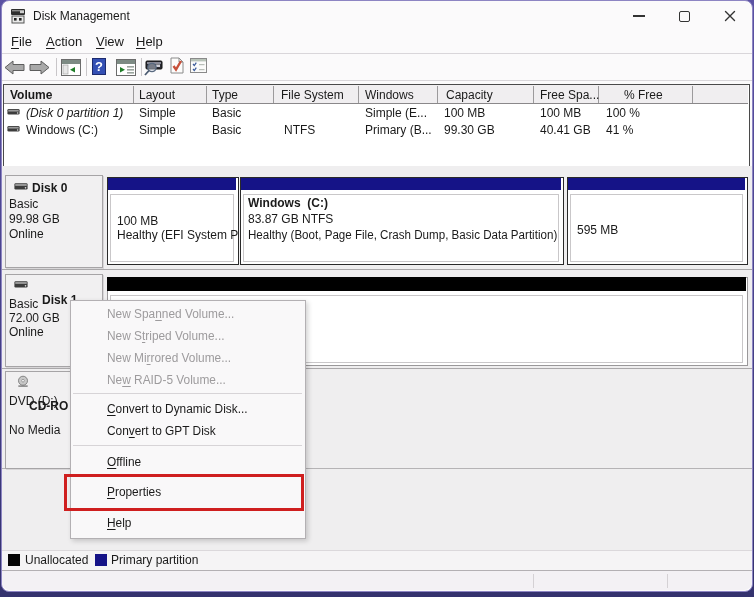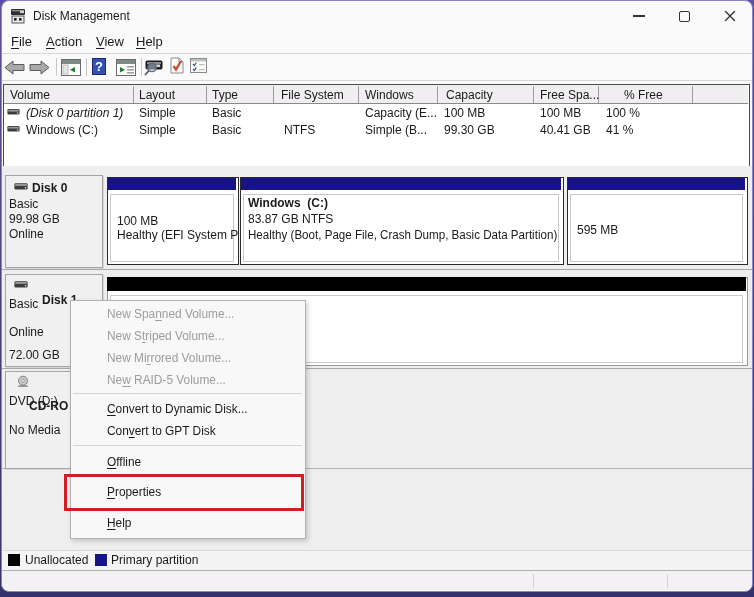--- a/index.html
+++ b/index.html
@@ -92,52 +92,52 @@
 <div class="a" style="left:4px;top:85px;width:744px;height:18px;background:#f0eef0;border-bottom:1px solid #8a888a;"></div>
 
 <div class="vline" style="left:133px;top:86px;height:17px;"></div>
 <div class="vline" style="left:206px;top:86px;height:17px;"></div>
 <div class="vline" style="left:273px;top:86px;height:17px;"></div>
 <div class="vline" style="left:358px;top:86px;height:17px;"></div>
 <div class="vline" style="left:437px;top:86px;height:17px;"></div>
 <div class="vline" style="left:533px;top:86px;height:17px;"></div>
 <div class="vline" style="left:598px;top:86px;height:17px;"></div>
 <div class="vline" style="left:692px;top:86px;height:17px;"></div>
-<div class="t" style="left:10px;top:89px;">Volume</div>
+<div class="t" style="left:10px;top:89px;font-weight:bold;">Volume</div>
 <div class="t" style="left:139px;top:89px;">Layout</div>
 <div class="t" style="left:212px;top:89px;">Type</div>
 <div class="t" style="left:281px;top:89px;">File System</div>
 <div class="t" style="left:365px;top:89px;">Windows</div>
 <div class="t" style="left:446px;top:89px;">Capacity</div>
 <div class="t" style="left:540px;top:89px;">Free Spa...</div>
 <div class="t" style="left:624px;top:89px;">% Free</div>
 
 <svg class="a" style="left:7px;top:108px" width="13" height="8" viewBox="0 0 15 9">
   <rect x="0.5" y="1" width="14" height="6.5" rx="1.5" fill="#3c3c3c"></rect>
   <rect x="1.5" y="2" width="12" height="2" fill="#9a9a9a"></rect>
   <circle cx="12.3" cy="5.6" r="0.9" fill="#ddd"></circle>
 </svg>
 <div class="t" style="left:26px;top:107px;font-style:italic;">(Disk 0 partition 1)</div>
 <div class="t" style="left:139px;top:107px;">Simple</div>
 <div class="t" style="left:212px;top:107px;">Basic</div>
-<div class="t" style="left:365px;top:107px;">Capacity (E...</div>
+<div class="t" style="left:365px;top:107px;">Simple (E...</div>
 <div class="t" style="left:444px;top:107px;">100 MB</div>
 <div class="t" style="left:540px;top:107px;">100 MB</div>
 <div class="t" style="left:606px;top:107px;">100 %</div>
 
 <svg class="a" style="left:7px;top:125px" width="13" height="8" viewBox="0 0 15 9">
   <rect x="0.5" y="1" width="14" height="6.5" rx="1.5" fill="#3c3c3c"></rect>
   <rect x="1.5" y="2" width="12" height="2" fill="#9a9a9a"></rect>
   <circle cx="12.3" cy="5.6" r="0.9" fill="#ddd"></circle>
 </svg>
 <div class="t" style="left:26px;top:124px;">Windows (C:)</div>
 <div class="t" style="left:139px;top:124px;">Simple</div>
 <div class="t" style="left:212px;top:124px;">Basic</div>
 <div class="t" style="left:284px;top:124px;">NTFS</div>
-<div class="t" style="left:365px;top:124px;">Simple (B...</div>
+<div class="t" style="left:365px;top:124px;">Primary (B...</div>
 <div class="t" style="left:444px;top:124px;">99.30 GB</div>
 <div class="t" style="left:540px;top:124px;">40.41 GB</div>
 <div class="t" style="left:606px;top:124px;">41 %</div>
 
 <div class="a" style="left:2px;top:166px;width:750px;height:385px;background:#efeeef;"></div>
 <div class="hline" style="left:2px;top:269px;width:750px;"></div>
 <div class="hline" style="left:2px;top:368px;width:750px;"></div>
 <div class="hline" style="left:2px;top:468px;width:750px;background:#b5b3b5;"></div>
 
 <div class="a" style="left:5px;top:175px;width:96px;height:91px;background:#f1f0f1;border:1px solid #a6a4a6;box-shadow:1px 1px 0 #d8d6d8;"></div>
@@ -173,21 +173,21 @@
 <div class="t" style="left:577px;top:215px;margin-top:9px;">595 MB</div>
 
 <div class="a" style="left:5px;top:274px;width:96px;height:91px;background:#f1f0f1;border:1px solid #a6a4a6;box-shadow:1px 1px 0 #d8d6d8;"></div>
 <svg class="a" style="left:14px;top:280px" width="14" height="9" viewBox="0 0 17 10">
   <rect x="0.5" y="1" width="16" height="7.5" rx="1.5" fill="#3c3c3c"></rect>
   <rect x="1.5" y="2" width="14" height="2.3" fill="#9a9a9a"></rect>
   <circle cx="14" cy="6.6" r="1" fill="#ddd"></circle>
 </svg>
 <div class="t" style="left:31px;top:294px;font-weight:bold;padding-left:11px;">Disk 1</div>
 <div class="t" style="left:9px;top:298px;">Basic</div>
-<div class="t" style="left:9px;top:312px;margin-top:37px;">72.00 GB</div>
+<div class="t" style="left:9px;top:312px;">72.00 GB</div>
 <div class="t" style="left:9px;top:326px;">Online</div>
 
 <div class="a" style="left:107px;top:277px;width:639px;height:87px;background:#fff;border:1px solid #9a989a;">
   <div class="a" style="left:-1px;top:-1px;width:639px;height:14px;background:#000;"></div>
   <div class="a" style="left:2px;top:17px;width:631px;height:66px;border:1px solid #c9c7c9;"></div>
 </div>
 
 <div class="a" style="left:5px;top:371px;width:96px;height:96px;background:#f1f0f1;border:1px solid #a6a4a6;box-shadow:1px 1px 0 #d8d6d8;"></div>
 <svg class="a" style="left:16px;top:375px" width="14" height="13" viewBox="0 0 18 15">
   <circle cx="9" cy="6.5" r="5.8" fill="#c8c8c8" stroke="#6e6e6e"></circle>

